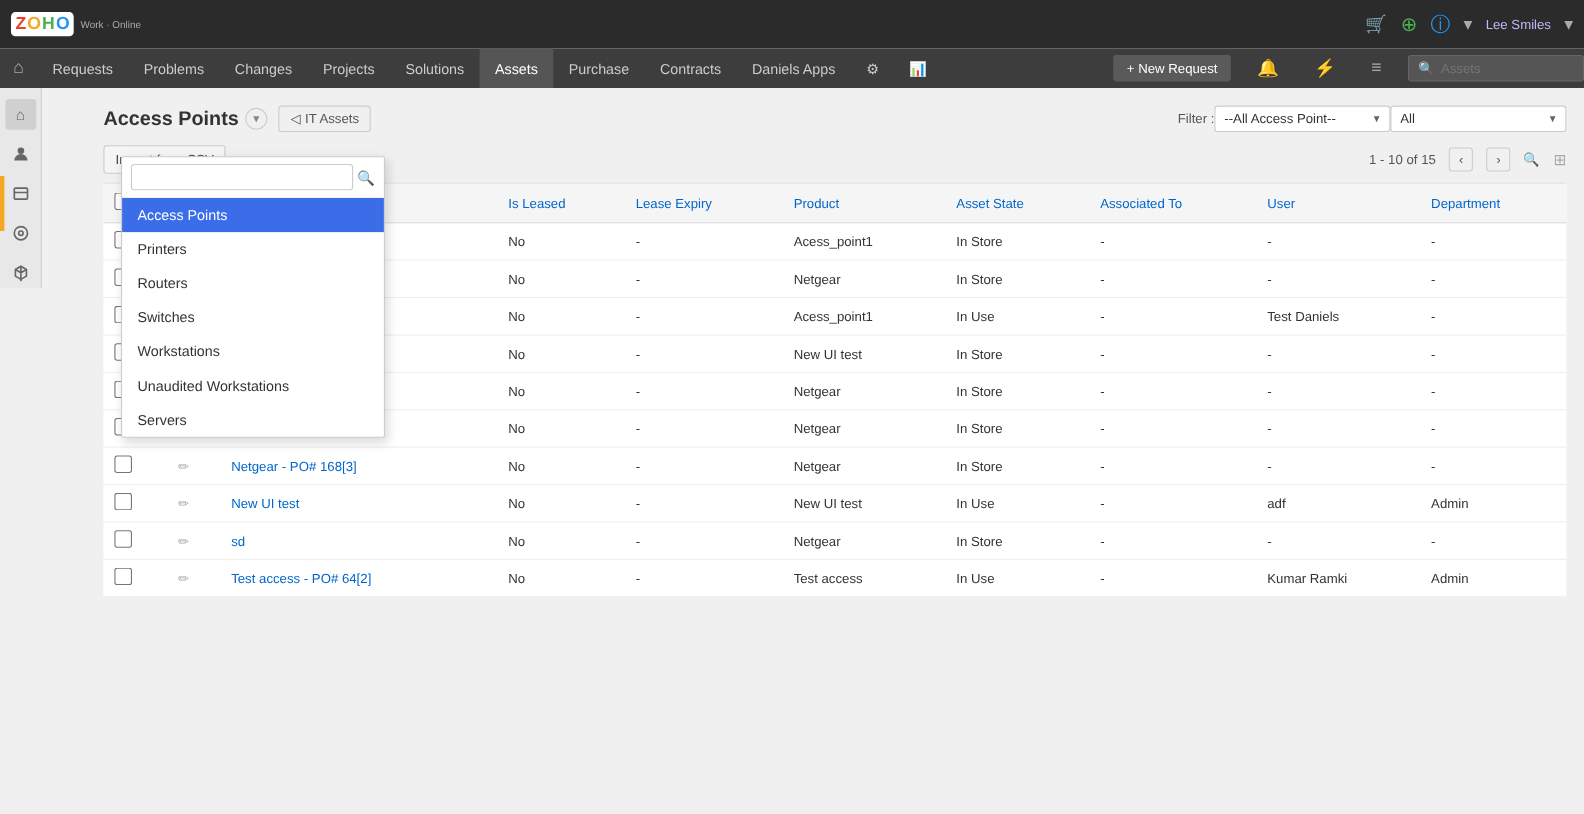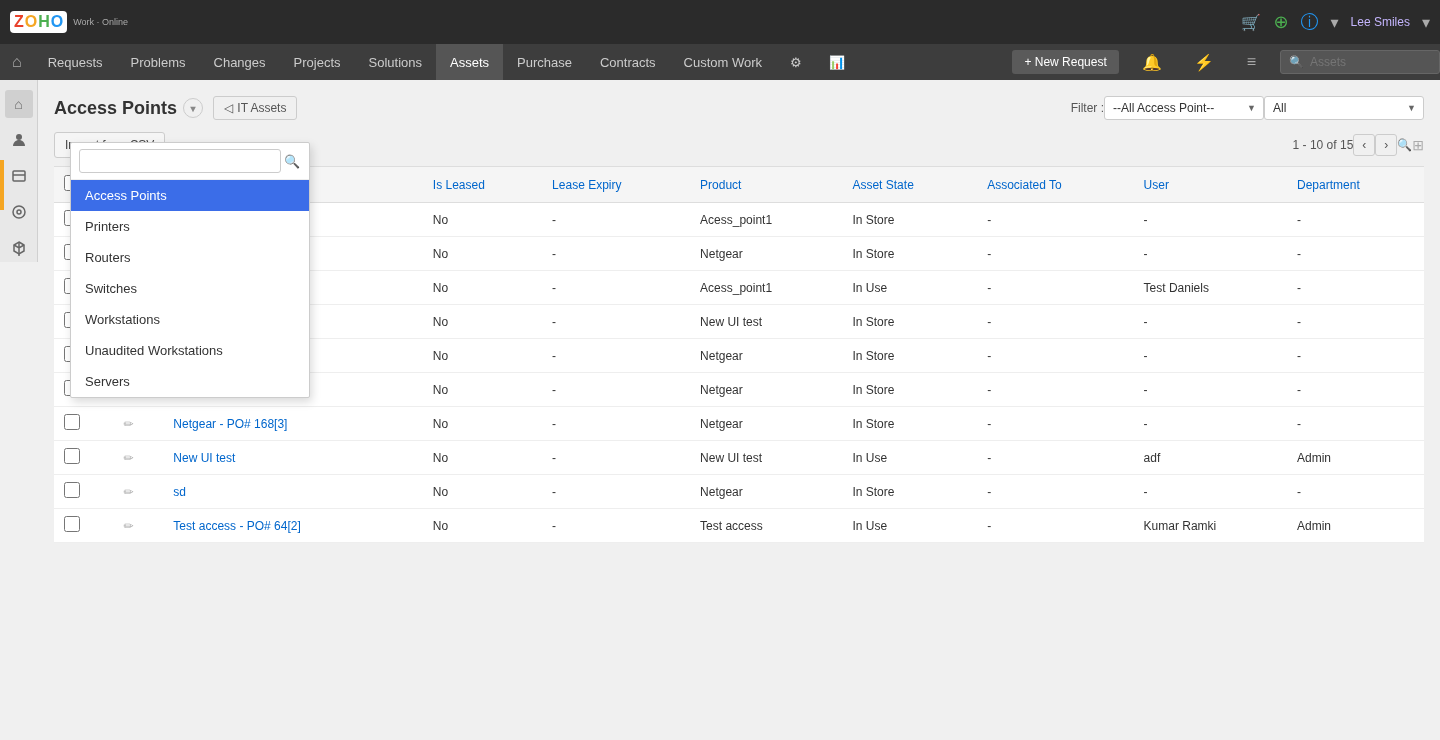--- a/index.html
+++ b/index.html
@@ -237,21 +237,21 @@
       border-radius: 3px;
       padding: 5px 10px;
       cursor: pointer;
       font-size: 12px;
       color: #444;
     }
     .pagination-info {
       margin-left: auto;
       display: flex;
       align-items: center;
-      gap: 0;
+      gap: 12px;
       color: #555;
       font-size: 12px;
     }
     .page-nav-btn {
       background: none;
       border: 1px solid #ccc;
       border-radius: 3px;
       width: 22px;
       height: 22px;
       display: flex;
@@ -323,20 +323,21 @@
       color: #333;
     }
     .dropdown-item.selected {
       background: #3b6de8;
       color: #fff;
     }
 
     
     .content-wrapper {
       position: relative;
+      margin-left: 40px;
     }
   </style>
 </head>
 <body>
 
 <div class="top-bar">
   <div class="logo">
     <div class="logo-box">
       <span class="logo-z">Z</span>
       <span class="logo-o1">O</span>
@@ -358,21 +359,21 @@
 <div class="nav-bar">
   <div class="nav-home nav-item">⌂</div>
   <div class="nav-item">Requests</div>
   <div class="nav-item">Problems</div>
   <div class="nav-item">Changes</div>
   <div class="nav-item">Projects</div>
   <div class="nav-item">Solutions</div>
   <div class="nav-item active">Assets</div>
   <div class="nav-item">Purchase</div>
   <div class="nav-item">Contracts</div>
-  <div class="nav-item">Custom Work</div>
+  <div class="nav-item">Daniels Apps</div>
   <div class="nav-item">⚙</div>
   <div class="nav-item">📊</div>
   <div class="nav-right">
     <div class="new-request-btn">+ New Request</div>
     <div class="nav-icon-btn">🔔</div>
     <div class="nav-icon-btn">⚡</div>
     <div class="nav-icon-btn">≡</div>
     <div class="search-box-nav">
       <span>🔍</span>
       <input type="text" placeholder="Assets" style="">

